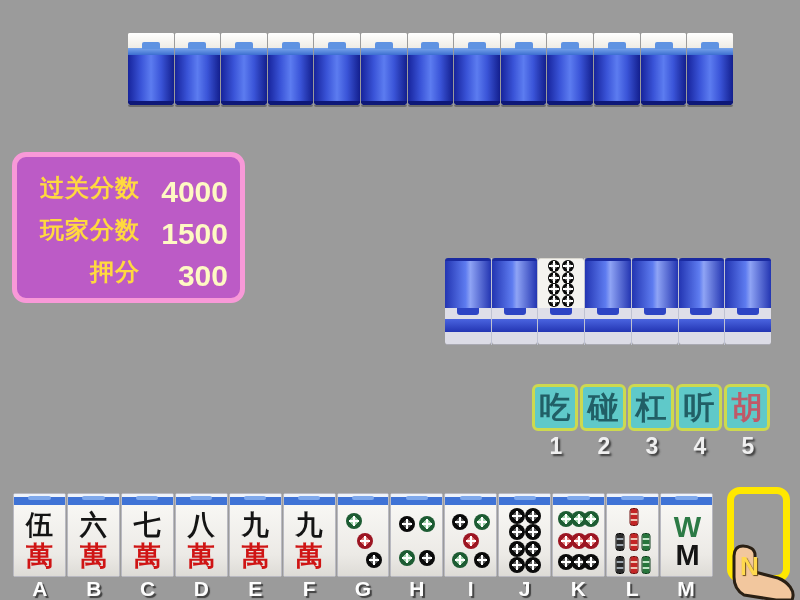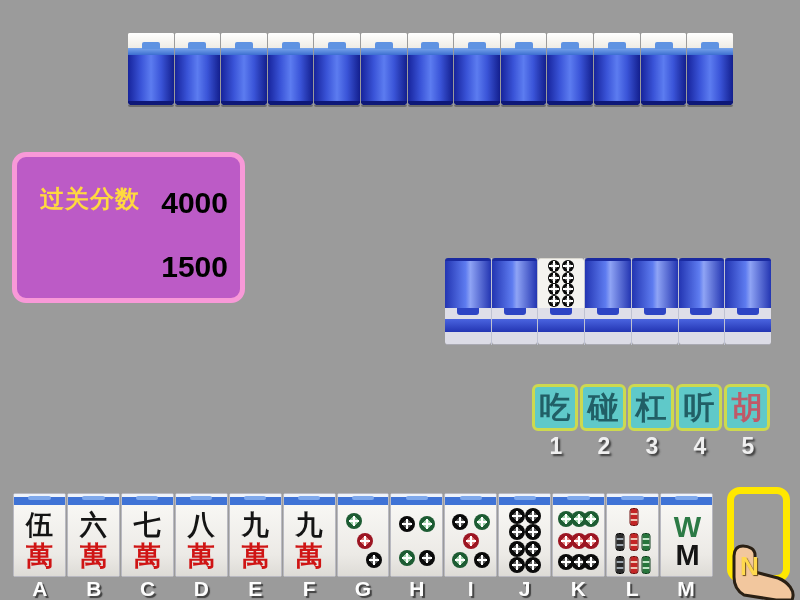--- a/index.html
+++ b/index.html
@@ -17,21 +17,21 @@
   .tb-strip { height:7px; background:linear-gradient(#79a6ec,#3c6ed0); }
   .tb-body { flex:1; border-bottom:4px solid #0e1878; border-radius:0 0 2px 2px;
              background:linear-gradient(90deg,#17249c 0,#3a54d8 28%,#5c7cf0 50%,#3a54d8 72%,#131f8e 100%); }
 
   
   .panel { position:absolute; left:12px; top:152px; width:233px; height:151px;
            background:#bc5bc6; border:5px solid #f899d8; border-radius:14px;
            padding:8px 12px 6px 4px; display:flex; flex-direction:column; justify-content:space-around; }
   .prow { display:flex; align-items:baseline; }
   .plabel { flex:1.35; text-align:right; font-size:24px; font-weight:bold; color:#ffd93f; letter-spacing:1px; }
-  .pvalue { flex:1; text-align:right; font-size:30px; font-weight:bold; color:#000000; position:relative; top:6px; }
+  .pvalue { flex:1; text-align:right; font-size:30px; font-weight:bold; color:#fef9c3; position:relative; top:6px; }
 
   
   .meld-row { position:absolute; left:445px; top:258px; width:326px; height:87px; display:flex; }
   .mtile { flex:1; display:flex; flex-direction:column; border-left:1px solid #bfc2d2; }
   .mtile:first-child { border-left:none; }
   .m-blue { height:50px; border-top:3px solid #1a2aa0; border-radius:3px 3px 0 0;
             background:linear-gradient(90deg,#2335b2 0,#5e7cf0 45%,#8fa4f5 55%,#2335b2 100%); }
   .m-face { height:50px; background:#f4f3ef; border-radius:3px 3px 0 0; position:relative; border-top:1px solid #d8d6ce; }
   .m-light { height:11px; background:#dedee8; position:relative; }
   .m-bump { position:absolute; left:50%; top:0; transform:translateX(-50%);
@@ -195,21 +195,26 @@
         <div class="tb-body"></div>
       </div>
     </div>
 
   <div class="panel">
     <div class="prow">
       <span class="plabel">过关分数</span>
       <span class="pvalue">4000</span>
     </div>
     <div class="prow">
+      <span class="plabel">玩家分数</span>
       <span class="pvalue">1500</span>
+    </div>
+    <div class="prow">
+      <span class="plabel">押分</span>
+      <span class="pvalue">300</span>
     </div>
   </div>
 
   <div class="meld-row">
       <div class="mtile">
         <div class="m-blue"></div>
         <div class="m-light">
           <div class="m-bump"></div>
         </div>
         <div class="m-strip"></div>

